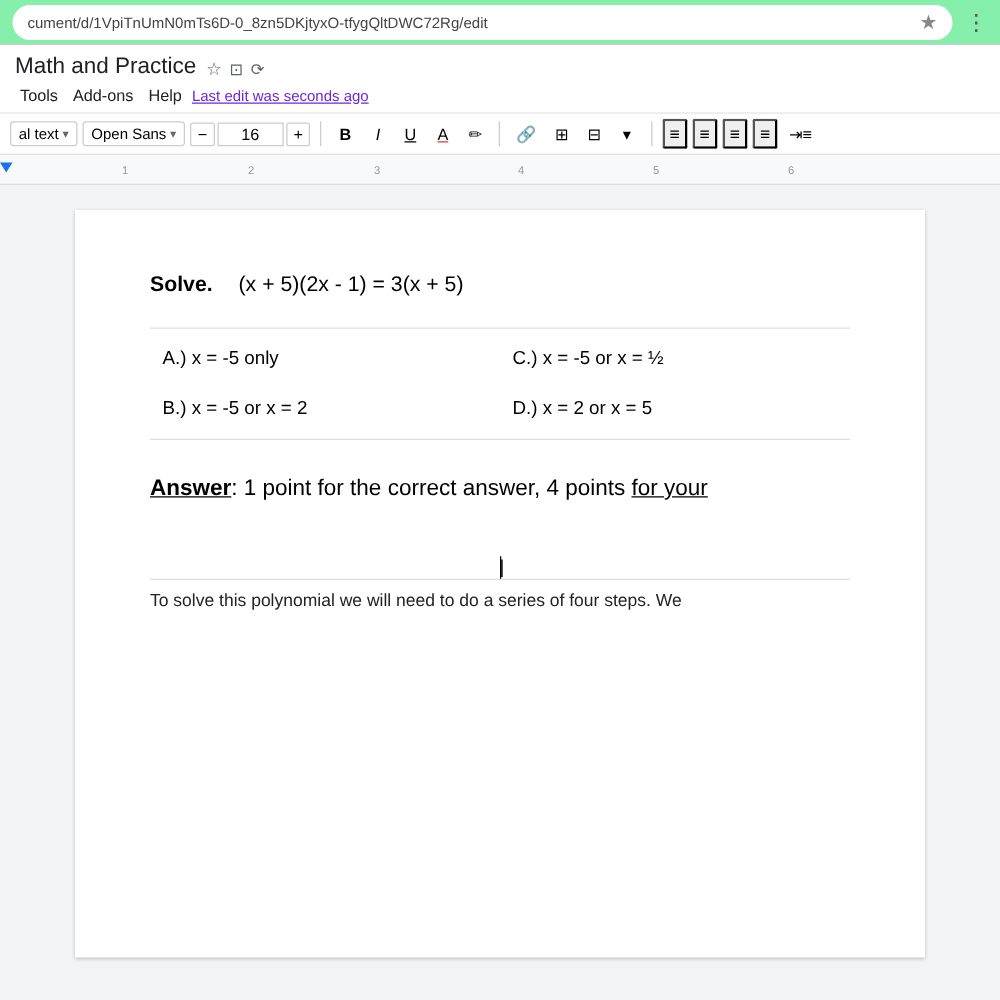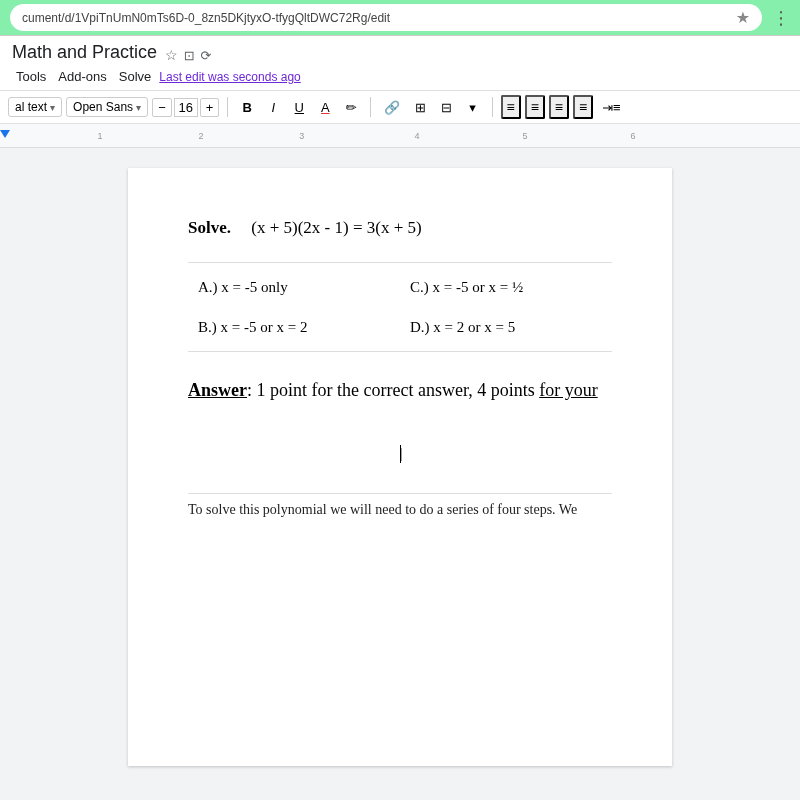--- a/index.html
+++ b/index.html
@@ -129,21 +129,21 @@
     .font-size-btn {
       border: 1px solid #ccc;
       border-radius: 2px;
       padding: 1px 5px;
       cursor: pointer;
       font-size: 13px;
       background: white;
     }
     .font-size-input {
       border: 1px solid #ccc;
-      width: 24px;
+      width: 53px;
       text-align: center;
       font-size: 13px;
       padding: 1px 2px;
     }
     .align-btn {
       font-size: 14px;
       cursor: pointer;
       padding: 2px 4px;
       border-radius: 2px;
     }
@@ -188,25 +188,25 @@
       background: #f1f3f4;
       flex: 1;
       display: flex;
       justify-content: center;
       padding: 20px 0;
       overflow-y: auto;
       height: calc(800px - 36px - 74px - 28px - 24px);
     }
     .doc-page {
       background: white;
-      width: 544px;
+      width: 680px;
       min-height: 500px;
       box-shadow: 0 1px 3px rgba(0,0,0,0.2);
       padding: 50px 60px 40px 60px;
-      font-family: Liberation Serif, serif;
+      font-family: Liberation Sans, sans-serif;
       font-size: 15px;
       color: #000;
       position: relative;
     }
     .problem-section {
       margin-bottom: 24px;
     }
     .solve-line {
       font-size: 17px;
       margin-bottom: 20px;
@@ -242,21 +242,20 @@
     }
     .cursor-blink {
       display: inline-block;
       width: 1px;
       height: 18px;
       background: #000;
       vertical-align: middle;
       margin: 0 1px;
     }
     .bottom-text {
-      margin-top: 30px;
       font-size: 14px;
       color: #222;
       border-top: 1px solid #ddd;
       padding-top: 8px;
     }
   </style>
 </head>
 <body>
 
 <div class="browser-bar">
@@ -272,21 +271,21 @@
     <span class="doc-title">Math and Practice</span>
     <div class="doc-title-icons">
       <span>☆</span>
       <span style="font-size:13px;">⊡</span>
       <span style="font-size:13px;">⟳</span>
     </div>
   </div>
   <div class="menu-bar">
     <span class="menu-item">Tools</span>
     <span class="menu-item">Add-ons</span>
-    <span class="menu-item">Solve</span>
+    <span class="menu-item">Help</span>
     <span class="last-edit">Last edit was seconds ago</span>
   </div>
 </div>
 
 <div class="format-toolbar">
   <div class="toolbar-dropdown">
     <span>al text</span>
     <span class="arrow">▾</span>
   </div>
   <div class="toolbar-dropdown">

